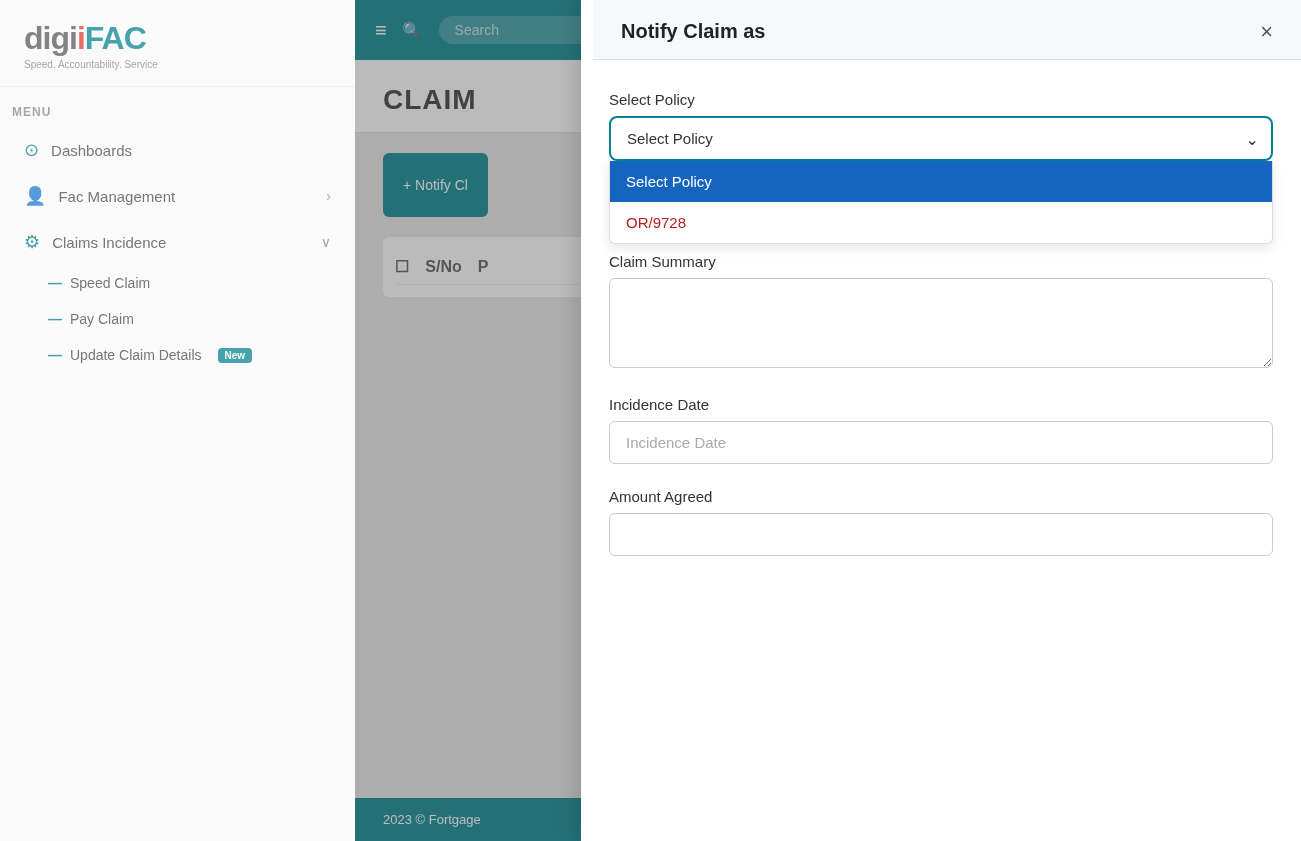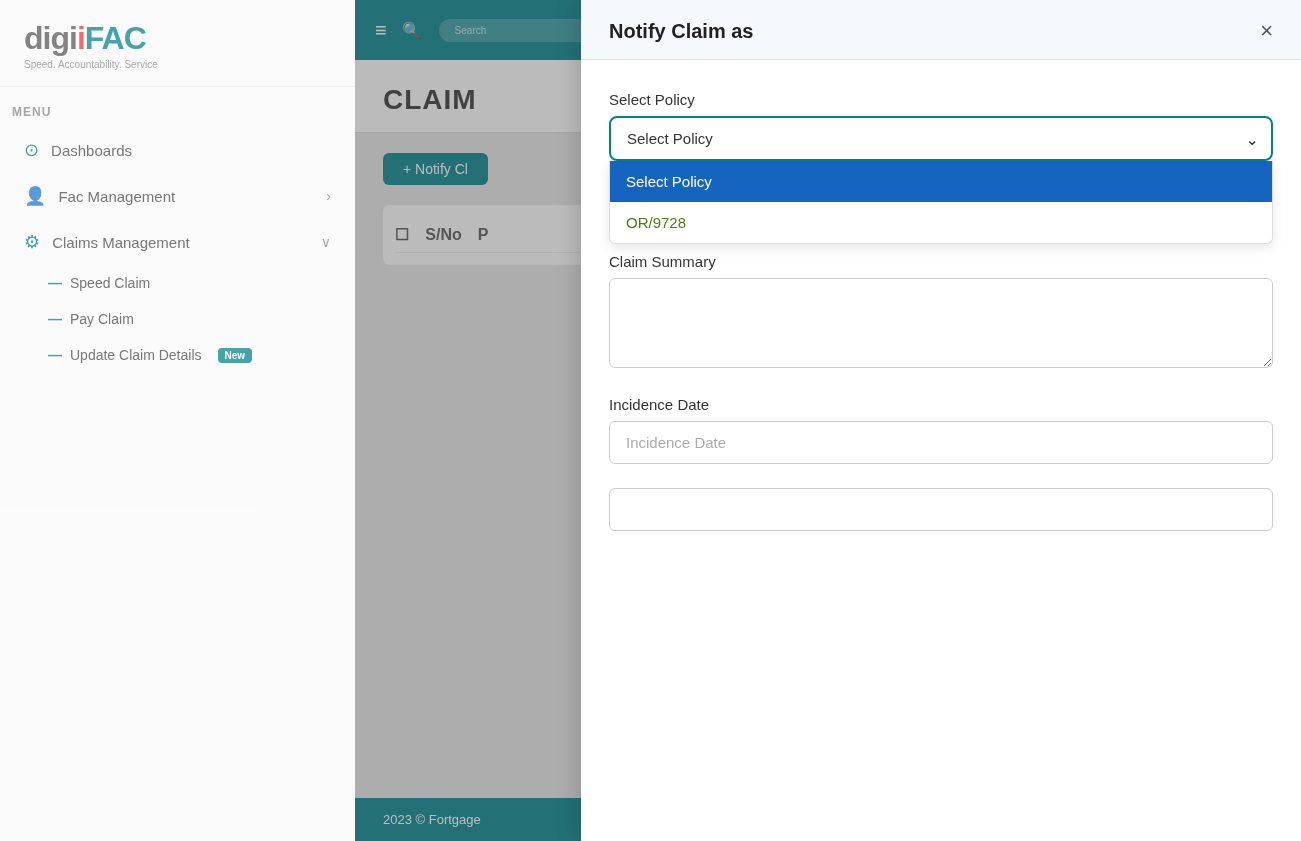--- a/index.html
+++ b/index.html
@@ -85,21 +85,21 @@
       padding: 0 20px;
       gap: 16px;
     }
     .topbar-hamburger { color: #fff; font-size: 20px; cursor: pointer; }
     .topbar-search {
       background: rgba(255,255,255,0.2);
       border: none;
       border-radius: 20px;
       padding: 6px 16px;
       color: #0f172a;
-      font-size: 10px;
+      font-size: 14px;
       width: 160px;
     }
     .topbar-search::placeholder { color: rgba(255,255,255,0.7); }
     .page-header {
       background: #fff;
       padding: 24px 28px 16px;
       border-bottom: 1px solid #ddd;
     }
     .page-title {
       font-size: 28px;
@@ -108,21 +108,21 @@
       letter-spacing: 1px;
     }
     .page-content {
       padding: 20px 28px;
       flex: 1;
     }
     .notify-btn {
       background: #00838f;
       color: #fff;
       border: none;
-      padding: 8px 20px;
+      padding: 24px 20px;
       border-radius: 6px;
       font-size: 14px;
       cursor: pointer;
       display: flex;
       align-items: center;
       gap: 8px;
     }
     .table-area {
       margin-top: 20px;
       background: #fff;
@@ -163,28 +163,29 @@
       height: 841px;
       background: #fff;
       z-index: 20;
       display: flex;
       flex-direction: column;
       box-shadow: -4px 0 20px rgba(0,0,0,0.15);
       overflow-y: auto;
     }
     .modal-header {
       display: flex;
-      align-items: flex-start;
+      align-items: center;
       justify-content: space-between;
       padding: 20px 28px 16px;
       background: #f5f9fb;
       border-bottom: 1px solid #e0e0e0;
       position: sticky;
       top: 0;
       z-index: 5;
+      margin-left: 12px;
     }
     .modal-title {
       font-size: 20px;
       font-weight: 600;
       color: #222;
     }
     .modal-close {
       background: none;
       border: none;
       font-size: 22px;
@@ -241,21 +242,21 @@
       border: 1px solid #ddd;
       border-top: none;
       border-radius: 0 0 6px 6px;
       z-index: 100;
       box-shadow: 0 4px 12px rgba(0,0,0,0.1);
     }
     .dropdown-option {
       padding: 12px 16px;
       cursor: pointer;
       font-size: 15px;
-      color: #4d7c0f;
+      color: #b91c1c;
     }
     .dropdown-option.selected {
       background: #1565c0;
       color: #fff;
     }
 
     
     .info-box {
       width: 100%;
       min-height: 60px;
@@ -306,21 +307,21 @@
     <span class="nav-icon">⊙</span>
     <span>Dashboards</span>
   </div>
   <div class="nav-item">
     <span class="nav-icon">👤</span>
     <span>Fac Management</span>
     <span class="nav-arrow">›</span>
   </div>
   <div class="nav-item">
     <span class="nav-icon">⚙</span>
-    <span>Claims Management</span>
+    <span>Claims Incidence</span>
     <span class="nav-arrow">∨</span>
   </div>
   <div class="nav-sub-item">
     <span class="dash">—</span>
     <span>Speed Claim</span>
   </div>
   <div class="nav-sub-item">
     <span class="dash">—</span>
     <span>Pay Claim</span>
   </div>
@@ -399,17 +400,18 @@
       <textarea class="form-textarea" style=""></textarea>
     </div>
 
     <div class="form-group">
       <label class="form-label">Incidence Date</label>
       <input class="form-input" type="text" placeholder="Incidence Date" style="">
     </div>
 
 
     <div class="form-group">
+      <label class="form-label">Amount Agreed</label>
       <input class="form-input" type="text" style="">
     </div>
 
   </div>
 </div>
 
 </body></html>

